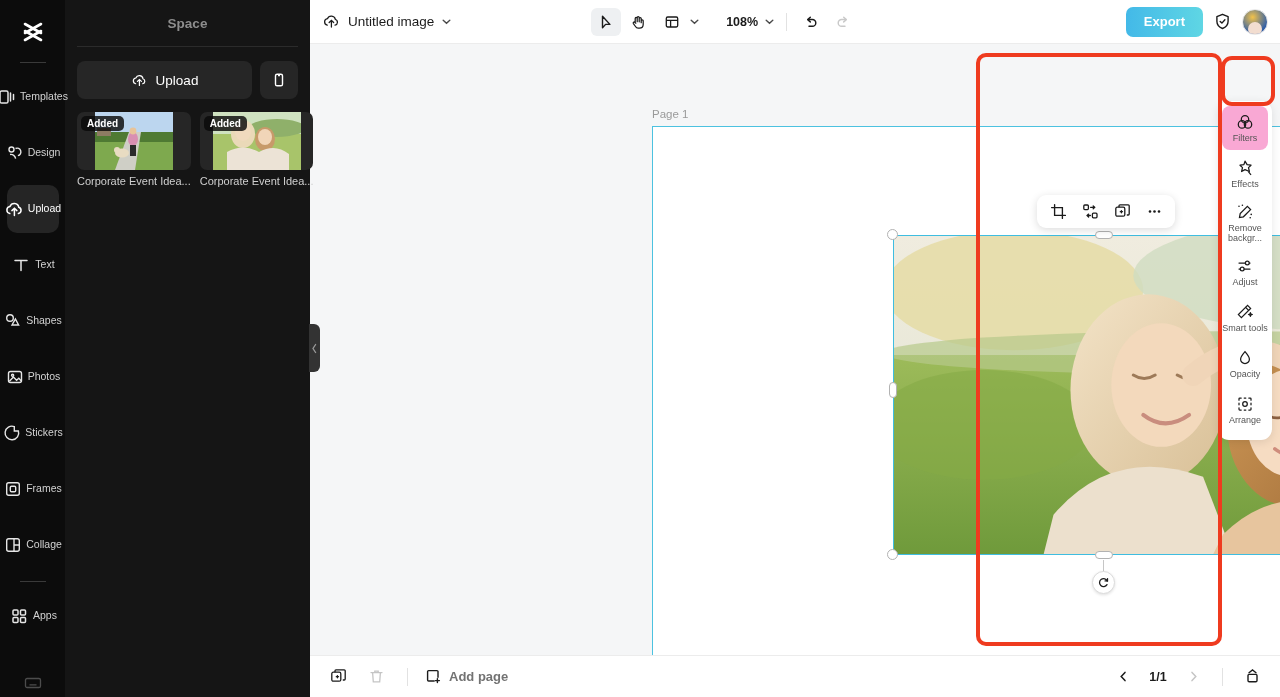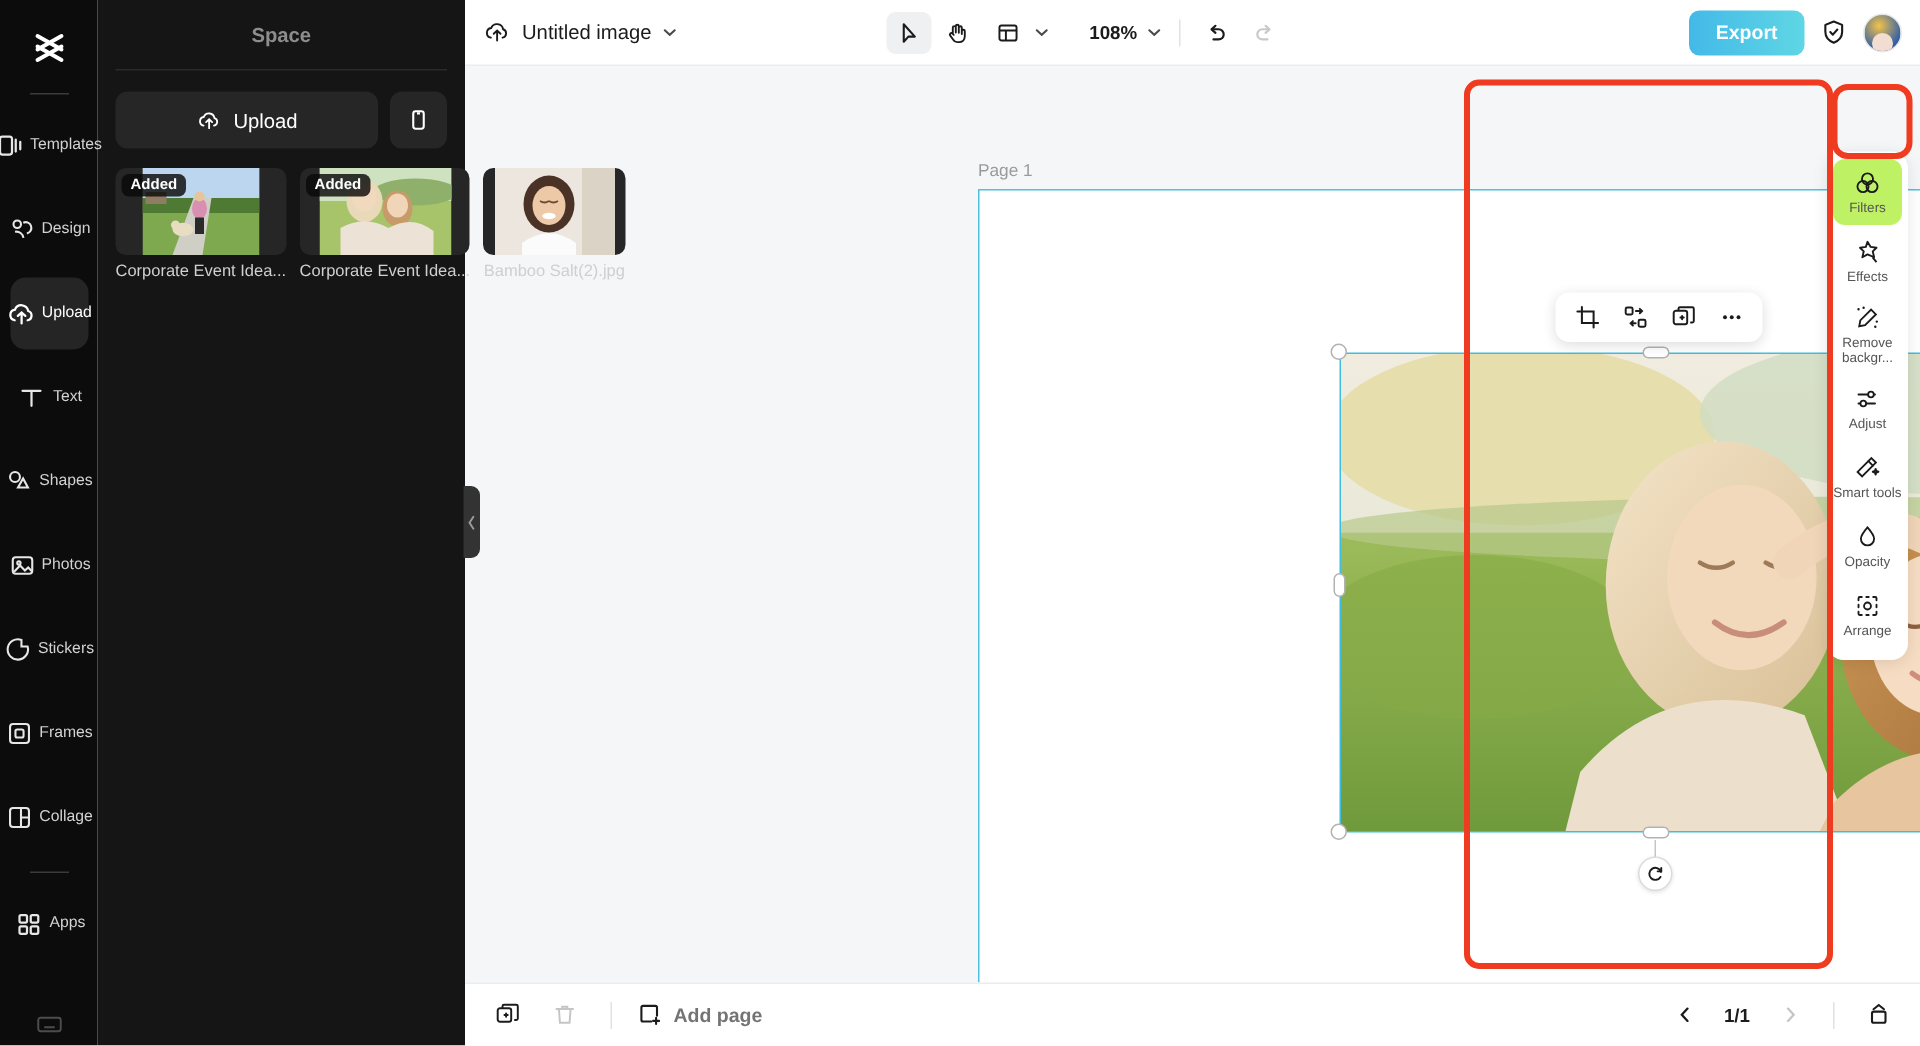--- a/index.html
+++ b/index.html
@@ -49,21 +49,21 @@
   .upload-row { display: flex; gap: 8px; padding: 14px 12px 10px 12px; }
   .upload-btn {
     flex: 1; height: 38px; background: #262626; border-radius: 8px;
     display:flex; align-items:center; justify-content:center; gap: 8px;
     color: #fff; font-size: 13.5px; cursor: pointer;
   }
   .phone-btn {
     width: 38px; height: 38px; background:#262626; border-radius:8px;
     display:flex; align-items:center; justify-content:center; cursor:pointer;
   }
-  .thumb-grid { display:grid; grid-template-columns: 1fr 1fr 1fr; gap: 9px; padding: 3px 12px; }
+  .thumb-grid { display:grid; grid-template-columns: 1fr 1fr; gap: 9px; padding: 3px 12px; }
   .thumb-cell { cursor: pointer; }
   .thumb-box {
     position: relative; width: 100%; height: 58px; background: #262626;
     border-radius: 7px; overflow: hidden; display:flex; align-items:center; justify-content:center;
   }
   .thumb-img { height: 100%; display:block; }
   .badge {
     position: absolute; top: 4px; left: 4px; background: rgba(10,10,10,.82);
     color:#fff; font-size: 10px; padding: 2px 6px; border-radius: 5px; font-weight: 600;
   }
@@ -164,21 +164,21 @@
   .tool-rail {
     position:absolute; right: 8px; top: 57px; width: 54px;
     background:#fff; border-radius: 11px; box-shadow: 0 2px 10px rgba(0,0,0,.10);
     padding: 5px 0 6px 0; z-index: 21;
   }
   .tr-item {
     width: 46px; margin: 0 auto 2px auto; min-height: 44px; border-radius: 8px;
     display:flex; flex-direction:column; align-items:center; justify-content:center;
     gap:2px; cursor:pointer; padding: 4px 0;
   }
-  .tr-item.active { background:#bef264; }
+  .tr-item.active { background:#f9a8d4; }
   .tr-ic { width:19px; height:19px; display:flex; align-items:center; justify-content:center; }
   .tr-lb { font-size: 9px; color:#555; line-height:1.15; text-align:center; width: 46px; }
 
   
   .anno {
     position:absolute; border: 4px solid #ef3b1f; border-radius: 10px;
     pointer-events:none; z-index: 40;
   }
   #anno-panel { left: 976px; top: 53px; width: 246px; height: 593px; }
   #anno-filters { left: 1221px; top: 56px; width: 54px; height: 50px; border-radius: 11px; }
@@ -369,35 +369,20 @@
             <ellipse cx="52" cy="27" rx="10" ry="12" fill="#c79a6a"></ellipse>
             <ellipse cx="52" cy="25" rx="7" ry="8" fill="#f1d5b8"></ellipse>
             <path d="M14 40q16-9 32 0 16-9 30 2v16H14z" fill="#ece3d6"></path>
           </svg>
           <div class="badge">Added</div>
         </div>
         <div class="thumb-name">Corporate Event Idea...</div>
       </div>
 
 
-      <div class="thumb-cell">
-        <div class="thumb-box">
-          <svg class="thumb-img" width="80" height="58" viewBox="0 0 80 58" preserveAspectRatio="xMidYMid slice">
-            <rect width="80" height="58" fill="#ece6de"></rect>
-            <rect x="58" y="0" width="22" height="58" fill="#dcd3c7"></rect>
-            <ellipse cx="36" cy="24" rx="17" ry="19" fill="#4a3227"></ellipse>
-            <ellipse cx="36" cy="25" rx="11" ry="13" fill="#eec9a8"></ellipse>
-            <path d="M30 22q3 2 6 0M42 22q-3 2-6 0" stroke="#6b4a33" stroke-width="1.2" fill="none"></path>
-            <ellipse cx="36" cy="32" rx="4.5" ry="2.2" fill="#fff"></ellipse>
-            <path d="M18 50q18-13 36 0v8H18z" fill="#fbfbfb"></path>
-          </svg>
-
-        </div>
-        <div class="thumb-name">Bamboo Salt(2).jpg</div>
-      </div>
     </div>
 
     <div class="collapse-handle">
       <span>
         <svg width="7" height="11" viewBox="0 0 7 11" fill="none" stroke="#9b9b9b" stroke-width="1.3" stroke-linecap="round">
           <path d="M4.6 1.5L2 5.5l2.6 4"></path>
         </svg>
       </span>
     </div>
   </div>

